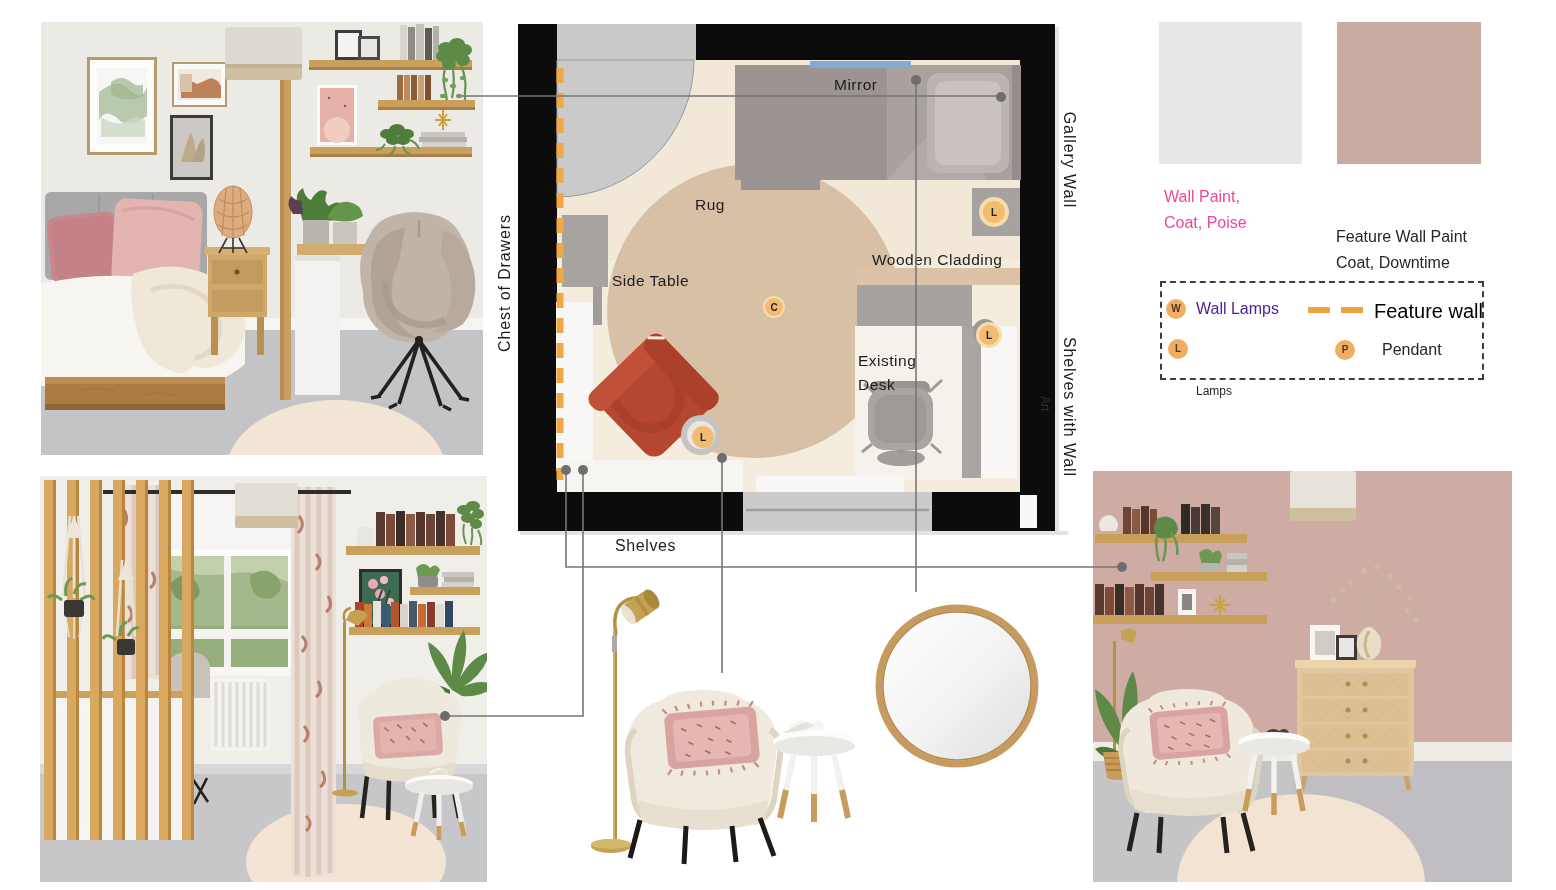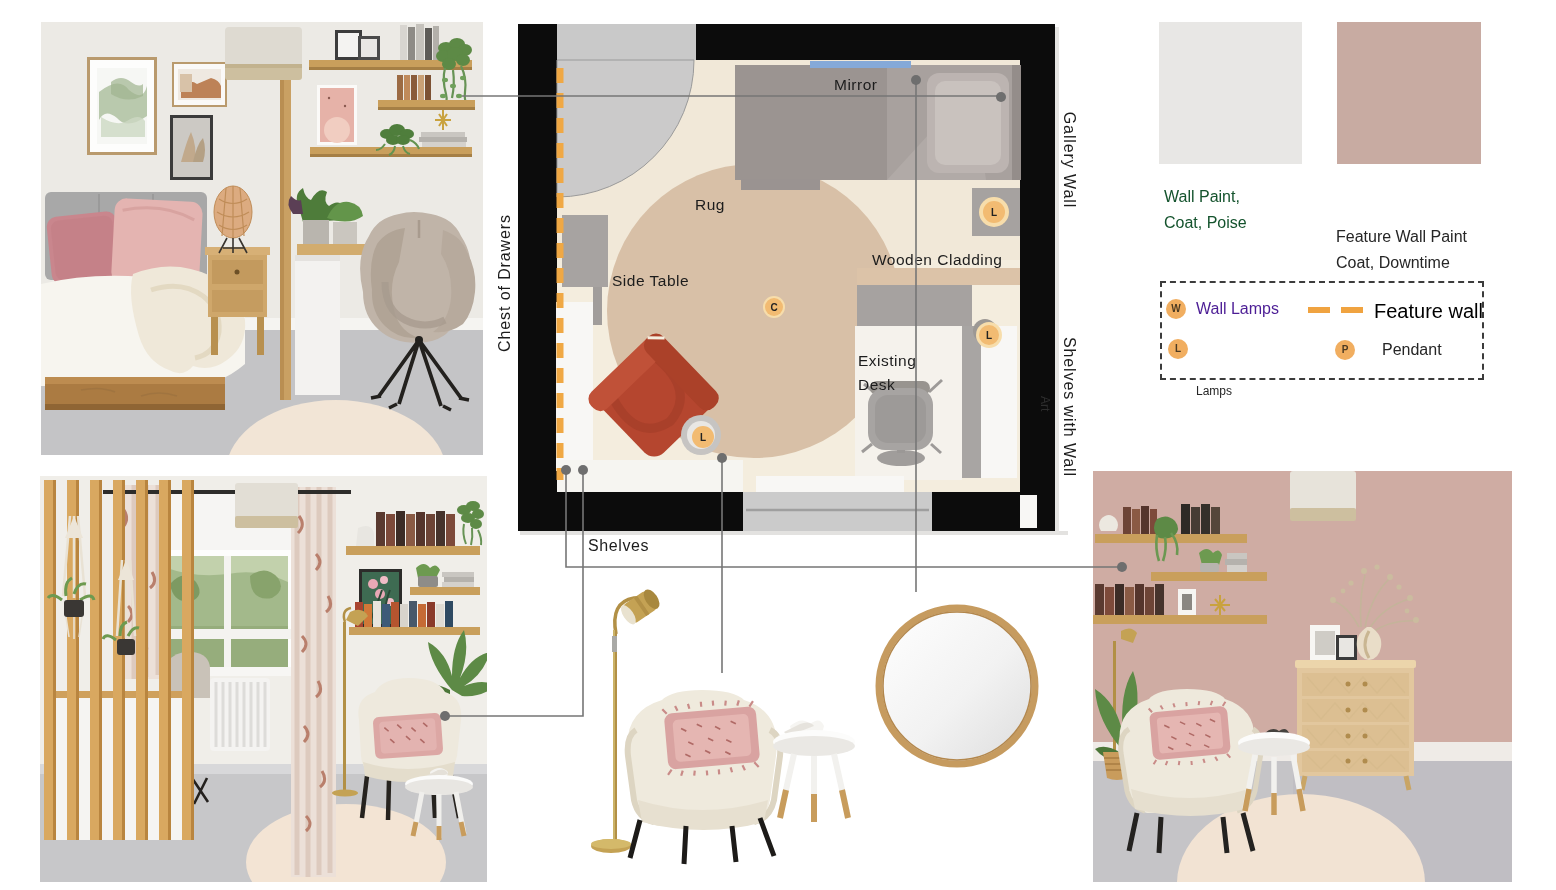--- a/index.html
+++ b/index.html
@@ -1,19 +1,19 @@
 <!DOCTYPE html>
 <html><head>
 <meta charset="utf-8">
 <style>
   html,body{margin:0;padding:0;background:#ffffff;}
   #board{position:relative;width:1556px;height:890px;background:#ffffff;
          font-family:"Liberation Sans",sans-serif;overflow:hidden;}
   .abs{position:absolute;}
-  .lbl{position:absolute;color:#1c1c1c;font-size:16px;letter-spacing:0.6px;white-space:nowrap;}
+  .lbl{position:absolute;color:#1c1c1c;font-size:16px;letter-spacing:0.6px;white-space:nowrap;margin-left:27px;}
   .vlbl{position:absolute;color:#1c1c1c;font-size:16px;letter-spacing:0.9px;white-space:nowrap;}
 </style>
 </head>
 <body>
 <div id="board">
 
 <svg class="abs" style="left:41px;top:22px;" width="442" height="433" viewBox="0 0 442 433">
 
   <rect x="0" y="0" width="442" height="433" fill="#eceae5"></rect>
 
@@ -344,21 +344,21 @@
 <div class="vlbl" style="left:1069px;top:160px;transform:translate(-50%,-50%) rotate(90deg);">Gallery Wall</div>
 
 <div class="vlbl" style="left:1069px;top:407px;transform:translate(-50%,-50%) rotate(90deg);">Shelves with Wall</div>
 
 <div class="lbl" style="left:588px;top:537px;">Shelves</div>
 
 <div class="abs" style="left:1159px;top:22px;width:143px;height:142px;background:#e8e7e5;"></div>
 
 <div class="abs" style="left:1337px;top:22px;width:144px;height:142px;background:#c8aba2;"></div>
 
-<div class="abs" style="left:1164px;top:184px;font-size:16px;color:#14532d;line-height:26px;">Wall Paint,<br>Coat, Poise</div>
+<div class="abs" style="left:1164px;top:184px;font-size:16px;color:#ec4899;line-height:26px;">Wall Paint,<br>Coat, Poise</div>
 
 <div class="abs" style="left:1336px;top:184px;font-size:16px;color:#262626;line-height:26px;margin-top:40px;">Feature Wall Paint<br>Coat, Downtime</div>
 
 <div class="abs" style="left:1160px;top:281px;width:320px;height:95px;border:2px dashed #3c3c3c;"></div>
 
 <div class="abs" style="left:1166px;top:299px;width:20px;height:20px;border-radius:50%;background:#f1ae60;color:#4c3a22;font-size:10px;font-weight:bold;text-align:center;line-height:20px;">W</div>
 
 <div class="abs" style="left:1196px;top:300px;font-size:16px;color:#4c1d95;">Wall Lamps</div>
 
 <div class="abs" style="left:1308px;top:307px;width:22px;height:6px;background:#f0a340;"></div>

